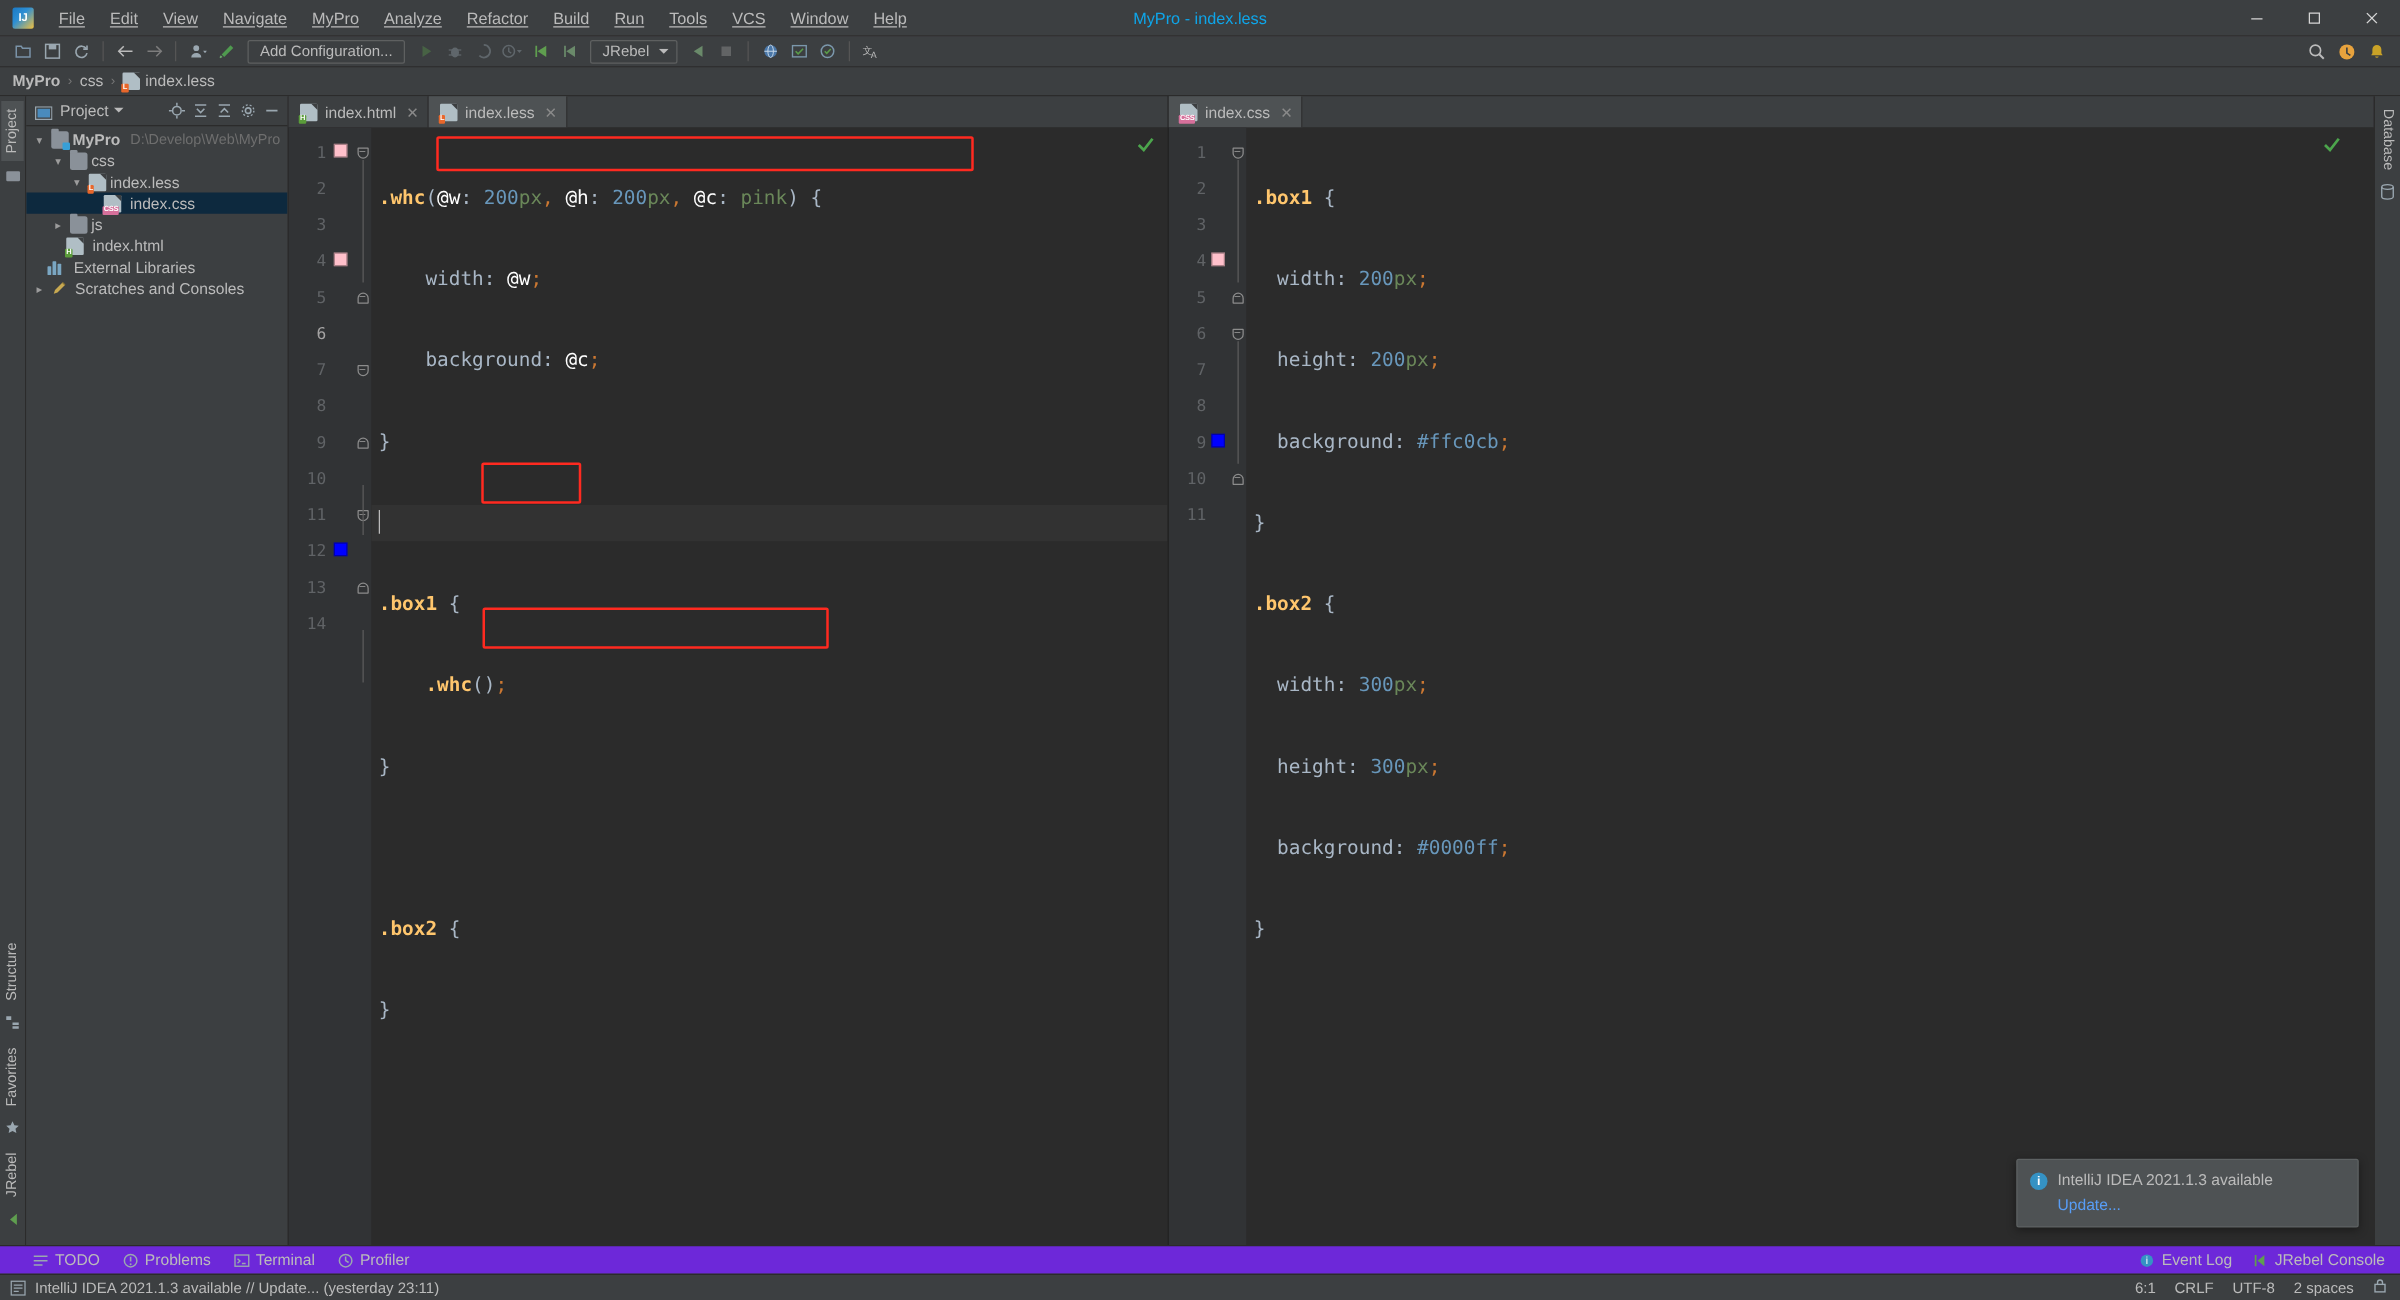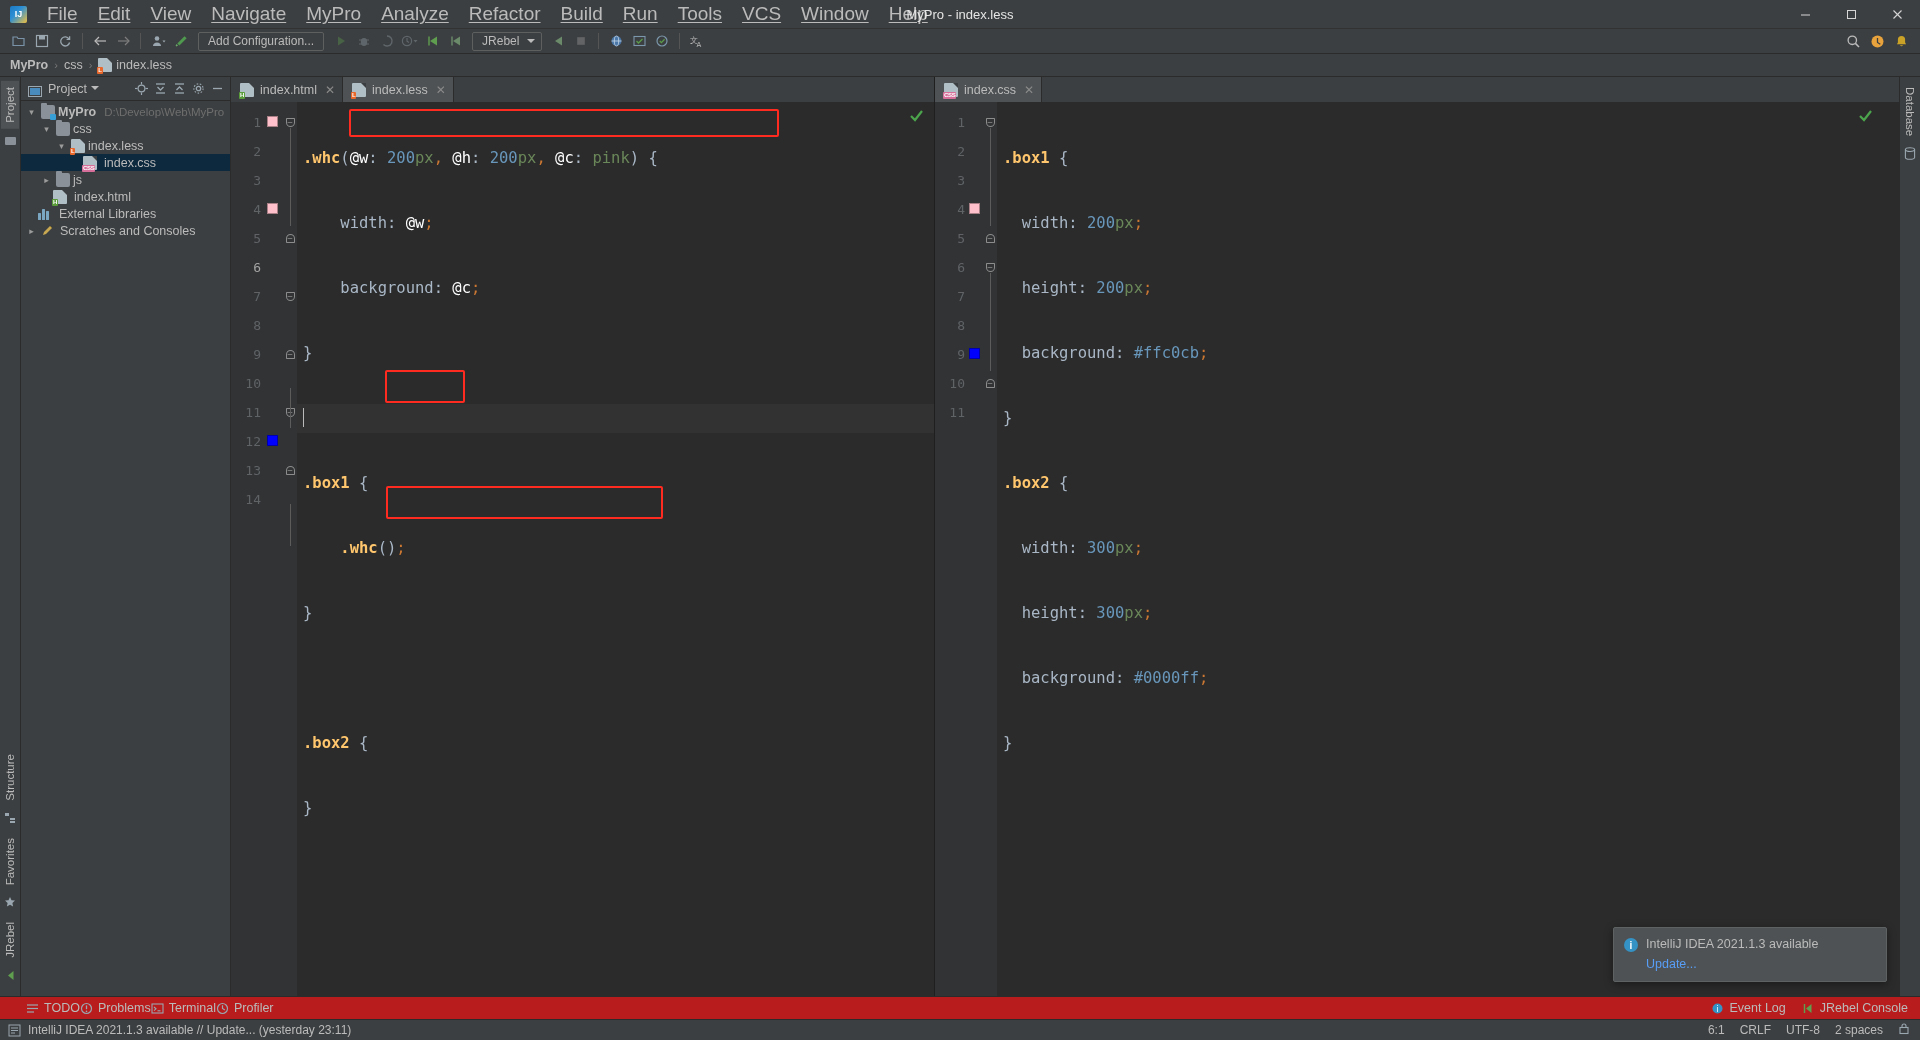--- a/index.html
+++ b/index.html
@@ -23,26 +23,26 @@
     border-radius: 2px; position: relative; flex: 0 0 17px;
   }
   .ij-logo::after {
     content: "IJ"; position: absolute; inset: 0; color: #fff; font-size: 9px;
     font-weight: bold; display: flex; align-items: center; justify-content: center;
     font-family: "Liberation Sans", sans-serif;
   }
   .menu { display: flex; align-items: center; height: 100%; }
   .menu-item {
     padding: 0 10px; height: 100%; display: flex; align-items: center;
-    color: #bbbbbb; font-size: 19px; cursor: default; white-space: nowrap; justify-content: flex-end;
+    color: #bbbbbb; font-size: 13px; cursor: default; white-space: nowrap; justify-content: flex-end;
   }
   .menu-item .mn { text-decoration: underline; text-underline-offset: 2px; }
   .win-title {
     position: absolute; left: 0; right: 0; text-align: center;
-    color: #e5e5e5; font-size: 13px; pointer-events: none;
+    color: #0ea5e9; font-size: 13px; pointer-events: none;
   }
   .win-ctrl { margin-left: auto; display: flex; height: 100%; z-index: 2; }
   .win-btn {
     width: 46px; height: 100%; display: flex; align-items: center; justify-content: center;
     color: #d6d6d6; font-size: 13px; cursor: default;
   }
 
   
   .toolbar {
     height: 25px; flex: 0 0 25px; background: #3c3f41; display: flex; align-items: center;
@@ -212,22 +212,22 @@
   .balloon .ico {
     width: 14px; height: 14px; border-radius: 50%; background: #3592c4; color: #fff;
     font-size: 10px; display: flex; align-items: center; justify-content: center;
     flex: 0 0 14px; margin-top: 1px; font-weight: bold;
   }
   .balloon .title { color: #bbbbbb; font-size: 12.5px; margin-bottom: 6px; }
   .balloon .link { color: #589df6; font-size: 12.5px; cursor: default; }
 
   
   .botbar {
-    height: 23px; flex: 0 0 23px; background: #b91c1c; display: flex; align-items: center;
-    border-top: 1px solid #2b2b2b; padding-left: 26px; 
+    height: 23px; flex: 0 0 23px; background: #6d28d9; display: flex; align-items: center;
+    border-top: 1px solid #2b2b2b; padding-left: 26px; gap: 18px;
   }
   .bot-item { display: flex; align-items: center; gap: 5px; color: #bbbbbb; font-size: 12.5px; cursor: default; }
   .bot-right { margin-left: auto; display: flex; align-items: center; gap: 16px; padding-right: 12px; }
   .statusbar {
     height: 21px; flex: 0 0 21px; background: #3c3f41; display: flex; align-items: center;
     padding-left: 8px; gap: 7px; border-top: 1px solid #2b2b2b;
   }
   .sb-text { color: #bbbbbb; font-size: 12px; cursor: default; }
   .sb-right { margin-left: auto; display: flex; align-items: center; gap: 15px; padding-right: 10px; }
   .sb-ico { color: #9aa7b0; font-size: 12px; }

